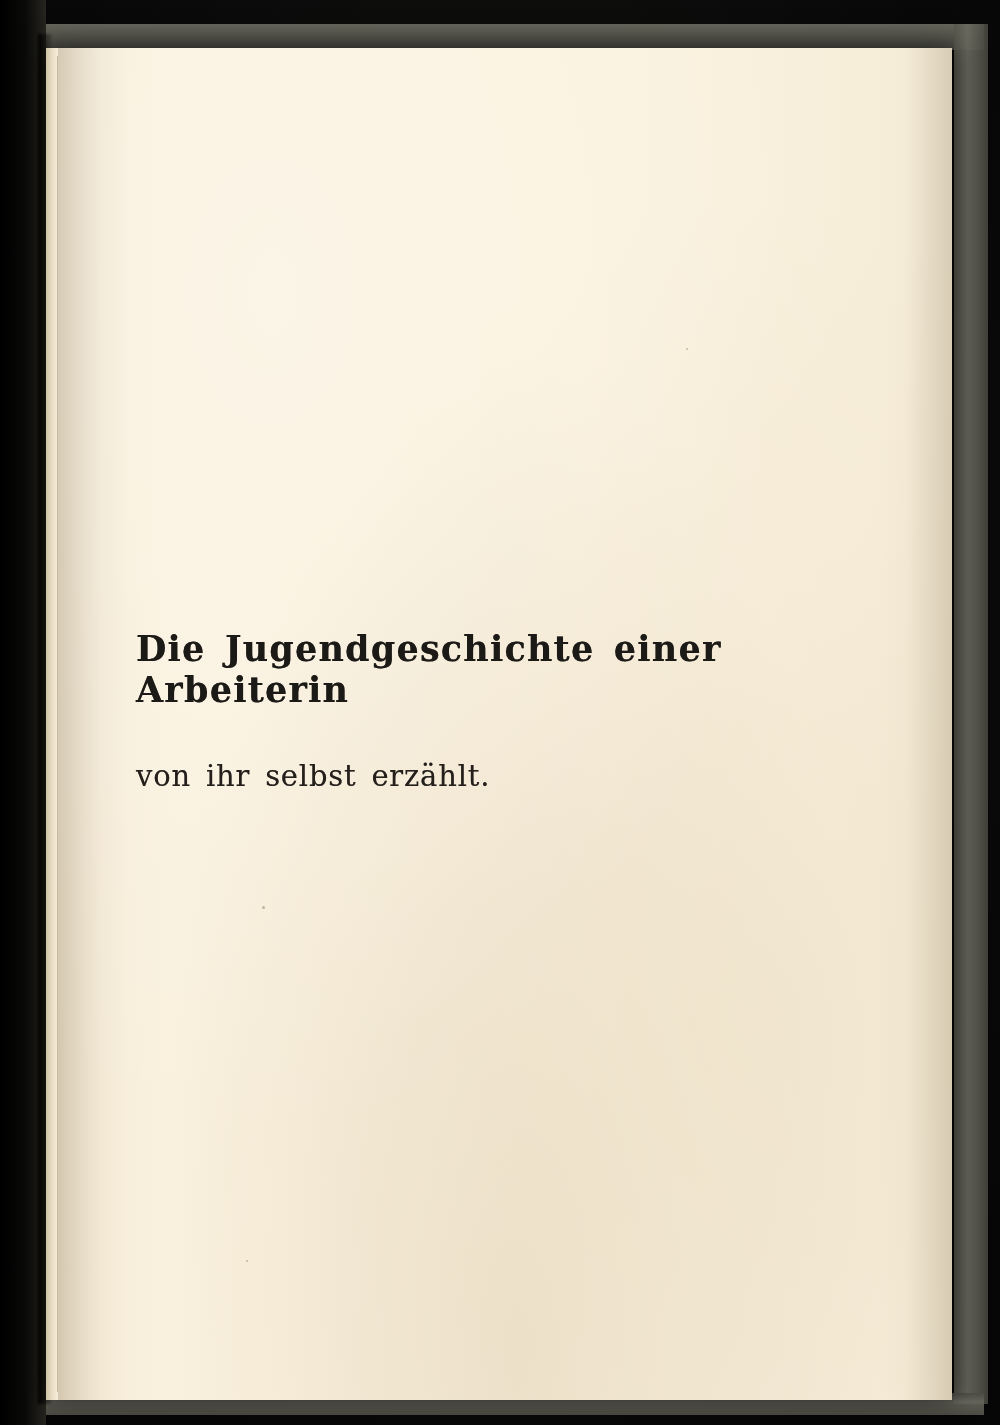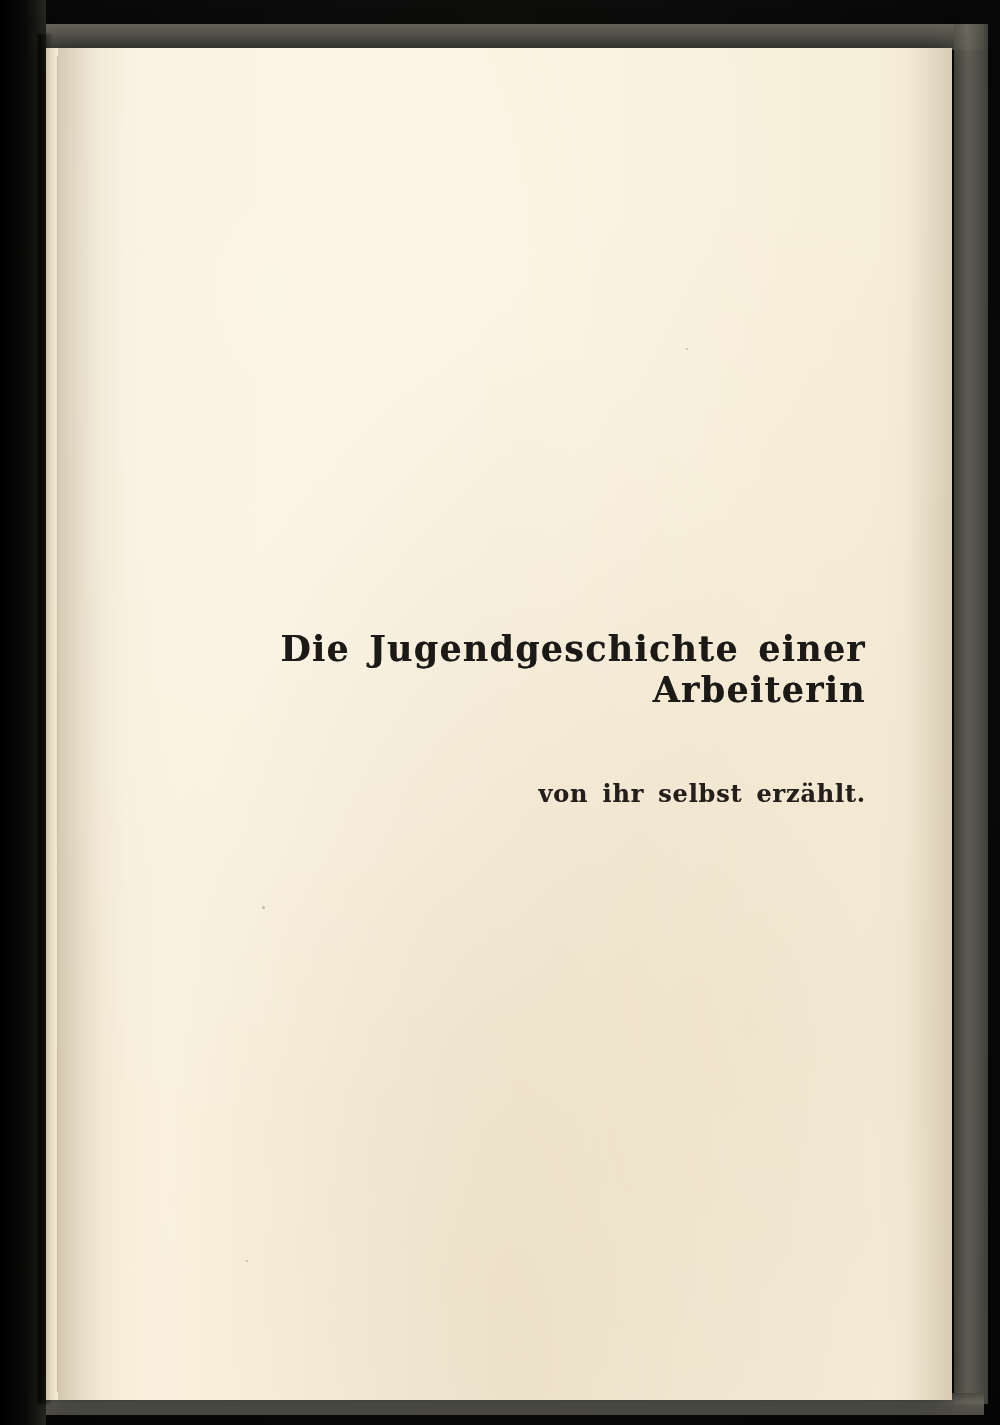--- a/index.html
+++ b/index.html
@@ -136,41 +136,41 @@
     background: linear-gradient(270deg, rgba(150,134,104,0.26) 0%, rgba(150,134,104,0) 100%);
     pointer-events: none;
   }
 
   
   .title-block {
     position: absolute;
     left: 90px;
     top: 580px;
     width: 730px;
-    text-align: right;
+    text-align: left;
   }
   .doc-title {
     font-family: "DejaVu Serif", "Liberation Serif", serif;
     font-weight: 700;
     font-size: 35px;
     letter-spacing: 1.2px;
     word-spacing: 6px;
     color: #1c1a17;
     line-height: 1.18;
     margin: 0;
     text-shadow: 0 0 0.6px rgba(30,28,24,0.65);
   }
   .doc-subtitle {
     font-family: "DejaVu Serif", "Liberation Serif", serif;
-    font-weight: 700;
-    font-size: 24px;
+    font-weight: 400;
+    font-size: 29px;
     letter-spacing: 0.8px;
     word-spacing: 5px;
     color: #241f1b;
-    margin: 68px 0 0 0;
+    margin: 48px 0 0 0;
     text-shadow: 0 0 0.5px rgba(30,28,24,0.5);
   }
 
   
   .speck {
     position: absolute;
     background: rgba(90,78,58,0.35);
     border-radius: 50%;
   }
 </style>

